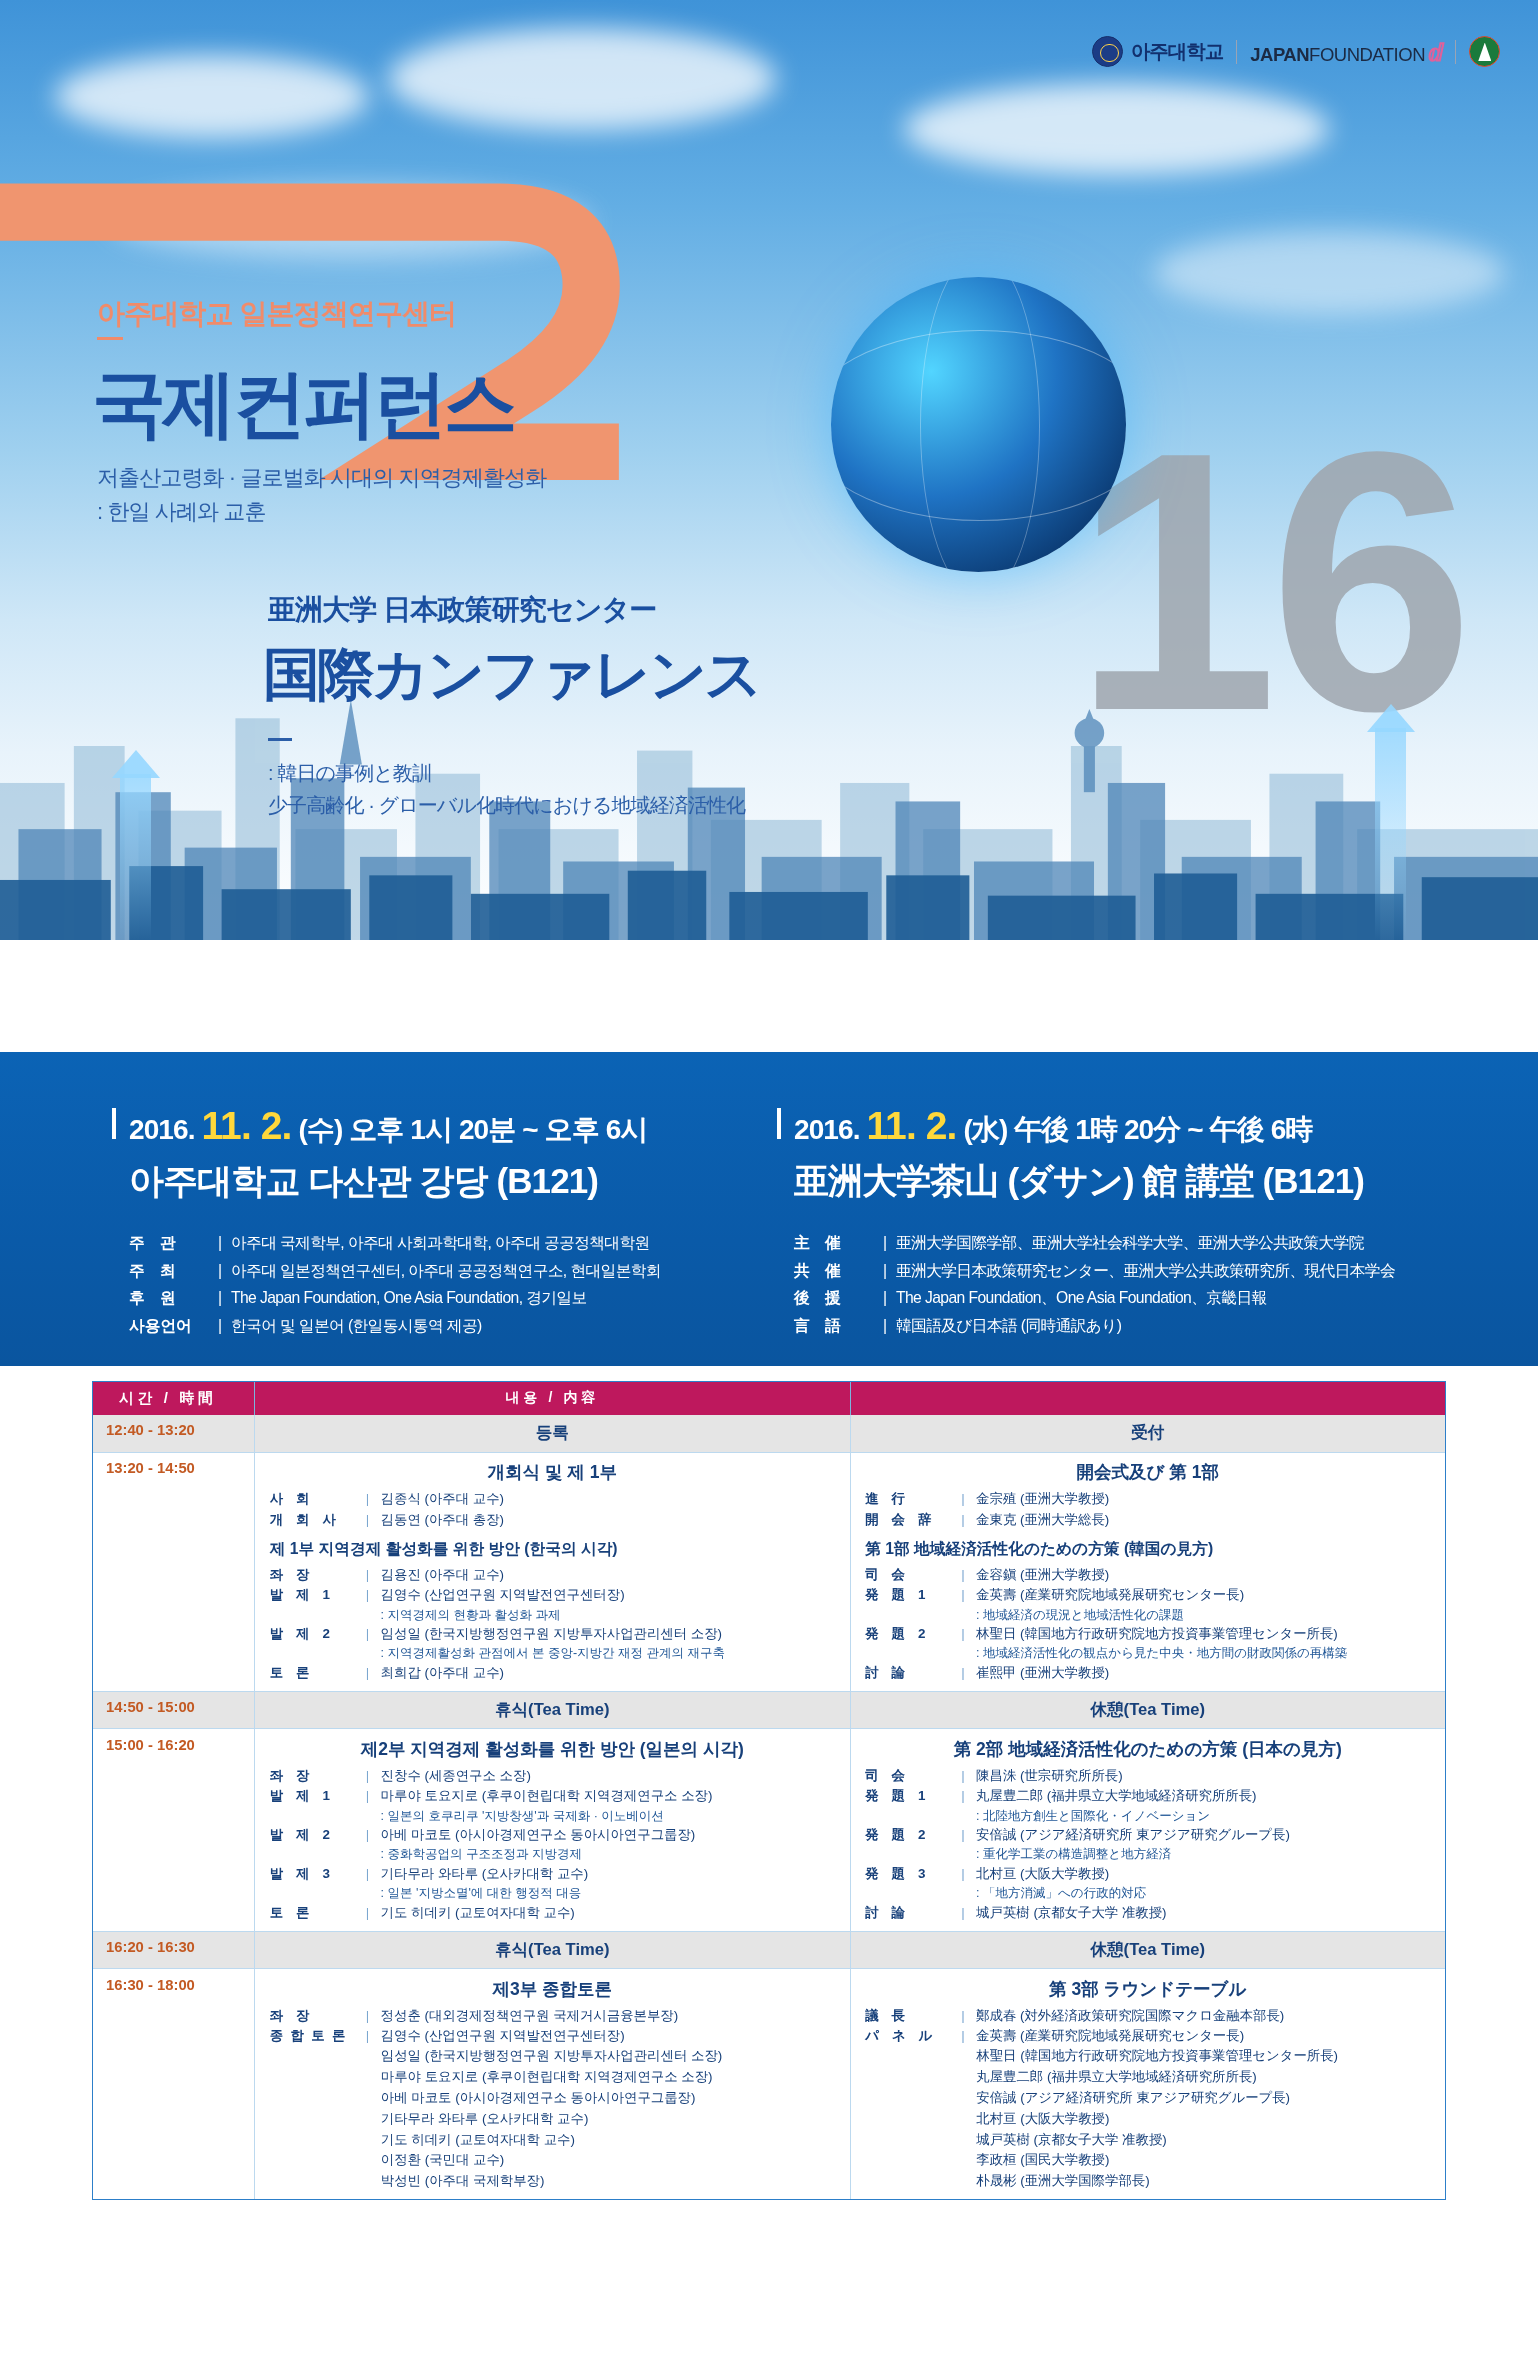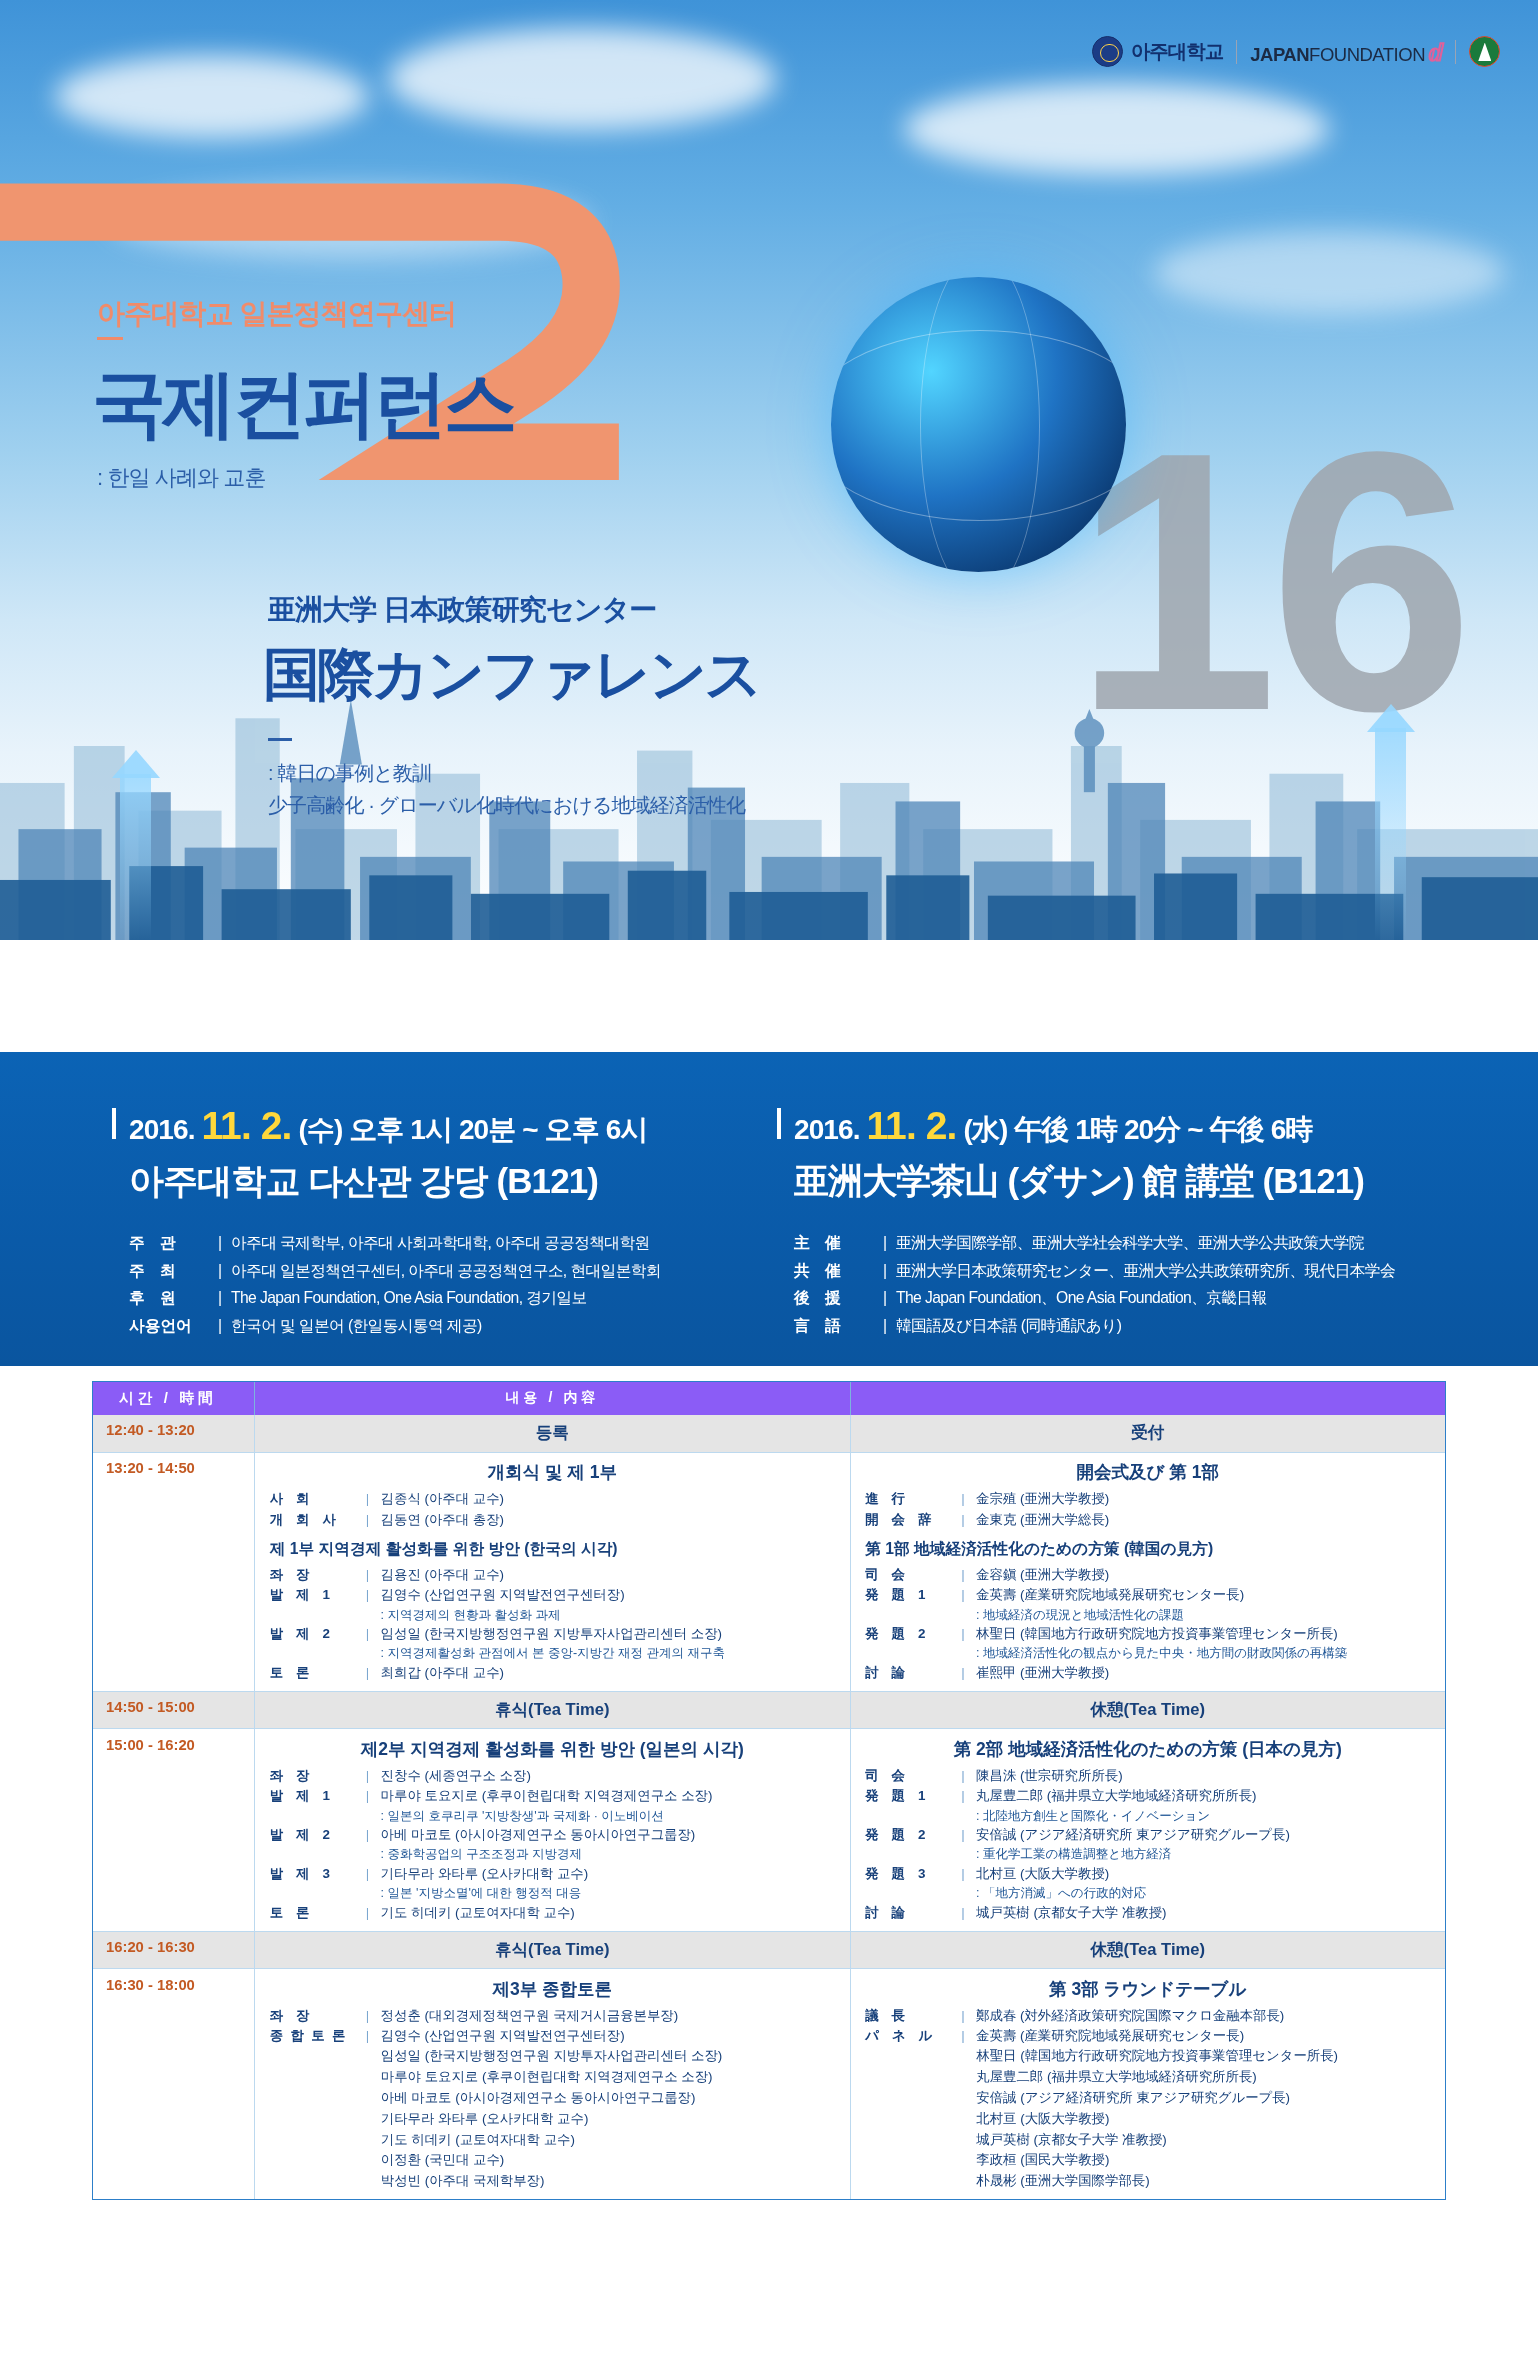--- a/index.html
+++ b/index.html
@@ -201,21 +201,21 @@
   .p-row:last-child { border-bottom: none; }
   .p-time {
     width: 162px; flex: 0 0 162px;
     padding: 7.4px 0 7.4px 13px;
     color: #c35a23; font-weight: bold; font-size: 14.8px;
     border-right: 0.9px solid #bcd9ef;
   }
   .p-kr, .p-jp { flex: 1; padding: 7.4px 14.8px; }
   .p-kr { border-right: 0.9px solid #bcd9ef; }
 
-  .head-row { background: #8b5cf6; color: #fff; font-weight: bold; border-bottom: none; }
+  .head-row { background: #be185d; color: #fff; font-weight: bold; border-bottom: none; }
   .head-row .p-time { color: #fff; border-right: 0.9px solid #7cb4de; padding: 6.5px 0 6.5px 26px; letter-spacing: 3.7px; }
   .head-row .p-kr { border-right: 0.9px solid #7cb4de; text-align: center; letter-spacing: 3.7px; }
   .head-row .p-jp { text-align: center; letter-spacing: 3.7px; }
 
   .tint { background: #e5e5e5; }
   .center-t { text-align: center; font-weight: bold; font-size: 16.6px; }
   .sec-title { text-align: center; font-weight: bold; font-size: 17.5px; padding-bottom: 5.5px; }
   .sub-title { font-weight: bold; font-size: 15.7px; padding: 9.2px 0 5.5px; }
 
   .itm { display: flex; line-height: 1.5; font-size: 13.4px; }
@@ -254,20 +254,21 @@
     <path d="M 0 40 L 560 40 Q 660 40 660 120 Q 660 180 580 230 L 470 300 L 690 300" fill="none" stroke="#f0956f" stroke-width="62" stroke-linecap="butt"></path>
   </svg>
   <div class="big16">16</div>
 
   <div class="globe"></div>
 
   <div class="hero-text kr-sub1">아주대학교 일본정책연구센터</div>
   <div class="hero-text kr-rule"></div>
   <div class="hero-text kr-title">국제컨퍼런스</div>
   <div class="hero-text kr-desc">
+    <div>저출산고령화 · 글로벌화 시대의 지역경제활성화</div>
     <div>: 한일 사례와 교훈</div>
   </div>
 
   <div class="hero-text jp-sub1">亜洲大学 日本政策研究センター</div>
   <div class="hero-text jp-title">国際カンファレンス</div>
   <div class="hero-text jp-rule"></div>
   <div class="hero-text jp-desc">
     <div>: 韓日の事例と教訓</div>
     <div>少子高齢化 · グローバル化時代における地域経済活性化</div>
   </div>

